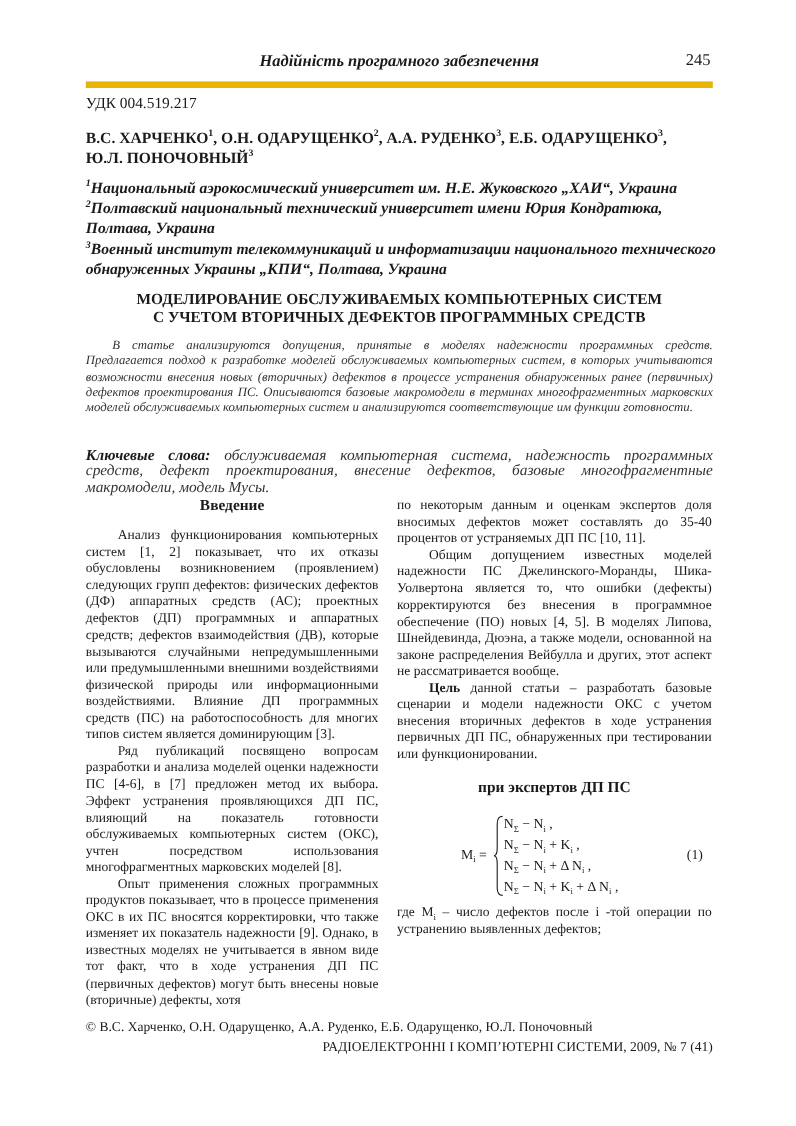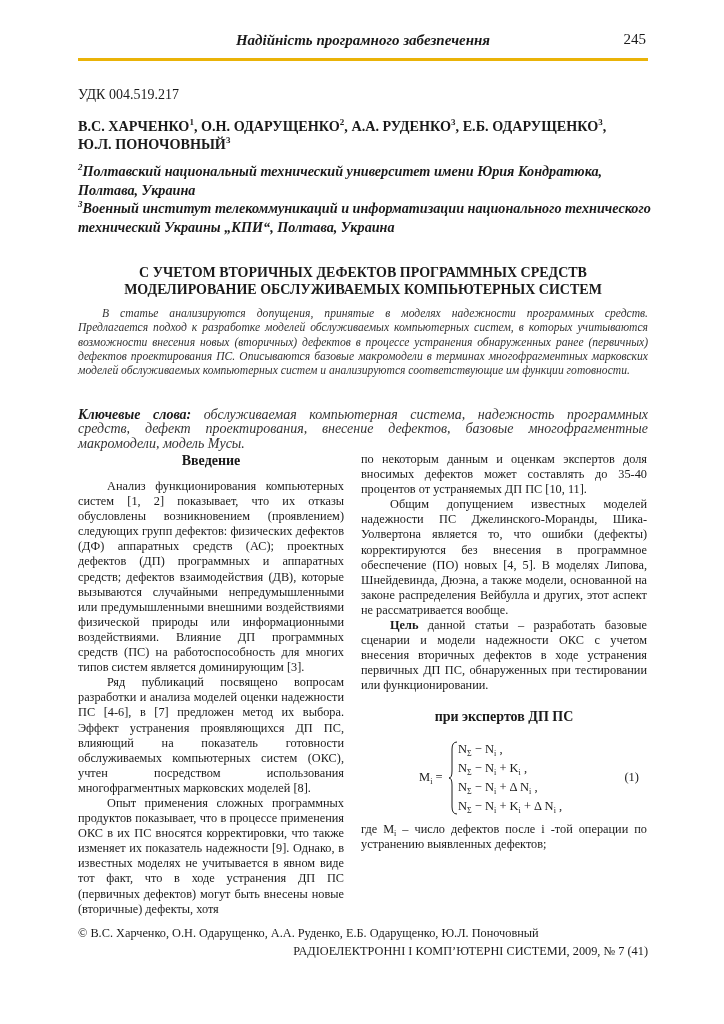--- a/index.html
+++ b/index.html
@@ -1,19 +1,19 @@
 <!DOCTYPE html>
 <html><head>
 <meta charset="utf-8">
 <style>
   html, body { margin:0; padding:0; background:#ffffff; }
   body { width:724px; height:1024px; position:relative; overflow:hidden;
          font-family:"Liberation Serif", "DejaVu Serif", serif; color:#1a1a1a; }
   .abs { position:absolute; }
-  .running-head { left:78px; top:28px; width:570px; height:30px; border-bottom:3px solid #eab308; }
+  .running-head { left:78px; top:44px; width:570px; height:30px; border-bottom:6px solid #eab308; }
   .running-title { position:absolute; left:0; right:0; top:4px; text-align:center;
                    font-style:italic; font-weight:bold; font-size:15px; }
   .page-num { position:absolute; right:2px; top:3px; font-size:15px; }
   .udk { left:78px; top:87px; font-size:14px; }
   .authors { left:78px; top:117px; width:580px; font-size:14.2px; font-weight:bold; line-height:18px; }
   .authors sup, .affil sup { font-size:9px; vertical-align:6px; line-height:0; }
   .affils { left:78px; top:162px; width:580px; font-size:14.2px; font-weight:bold; font-style:italic; line-height:18.5px; }
   .affil { display:block; }
   .title { left:78px; top:264px; width:570px; text-align:center; font-size:14px; font-weight:bold; line-height:17px; }
   .abstract { left:78px; top:307px; width:570px; font-size:11.6px; font-style:italic; line-height:14.3px;
@@ -49,27 +49,28 @@
 
 <div class="abs authors">
   <span>В.С. ХАРЧЕНКО</span><sup>1</sup><span>, </span>
   <span>О.Н. ОДАРУЩЕНКО</span><sup>2</sup><span>, </span>
   <span>А.А. РУДЕНКО</span><sup>3</sup><span>, </span>
   <span>Е.Б. ОДАРУЩЕНКО</span><sup>3</sup><span>,</span><br>
   <span>Ю.Л. ПОНОЧОВНЫЙ</span><sup>3</sup>
 </div>
 
 <div class="abs affils">
+  <span class="affil"><sup>1</sup><span>Национальный аэрокосмический университет им. Н.Е. Жуковского „ХАИ“, Украина</span></span>
   <span class="affil"><sup>2</sup><span>Полтавский национальный технический университет имени Юрия Кондратюка, Полтава, Украина</span></span>
-  <span class="affil"><sup>3</sup><span>Военный институт телекоммуникаций и информатизации национального технического технический Украины „КПИ“, Полтава, Украина</span></span>
+  <span class="affil"><sup>3</sup><span>Военный институт телекоммуникаций и информатизации национального технического обнаруженных Украины „КПИ“, Полтава, Украина</span></span>
 </div>
 
 <div class="abs title">
+  <div>МОДЕЛИРОВАНИЕ ОБСЛУЖИВАЕМЫХ КОМПЬЮТЕРНЫХ СИСТЕМ</div>
   <div>С УЧЕТОМ ВТОРИЧНЫХ ДЕФЕКТОВ ПРОГРАММНЫХ СРЕДСТВ</div>
-  <div>МОДЕЛИРОВАНИЕ ОБСЛУЖИВАЕМЫХ КОМПЬЮТЕРНЫХ СИСТЕМ</div>
 </div>
 
 <div class="abs abstract">В статье анализируются допущения, принятые в моделях надежности программных средств. Предлагается подход к разработке моделей обслуживаемых компьютерных систем, в которых учитываются возможности внесения новых (вторичных) дефектов в процессе устранения обнаруженных ранее (первичных) дефектов проектирования ПС. Описываются базовые макромодели в терминах многофрагментных марковских моделей обслуживаемых компьютерных систем и анализируются соответствующие им функции готовности.</div>
 
 <div class="abs keywords"><b>Ключевые слова:</b><span> обслуживаемая компьютерная система, надежность программных средств, дефект проектирования, внесение дефектов, базовые многофрагментные макромодели, модель Мусы.</span></div>
 
 <div class="abs col col-left">
   <div class="sec-head">Введение</div>
   <p>Анализ функционирования компьютерных систем [1, 2] показывает, что их отказы обусловлены возникновением (проявлением) следующих групп дефектов: физических дефектов (ДФ) аппаратных средств (АС); проектных дефектов (ДП) программных и аппаратных средств; дефектов взаимодействия (ДВ), которые вызываются случайными непредумышленными или предумышленными внешними воздействиями физической природы или информационными воздействиями. Влияние ДП программных средств (ПС) на работоспособность для многих типов систем является доминирующим [3].</p>
   <p>Ряд публикаций посвящено вопросам разработки и анализа моделей оценки надежности ПС [4-6], в [7] предложен метод их выбора. Эффект устранения проявляющихся ДП ПС, влияющий на показатель готовности обслуживаемых компьютерных систем (ОКС), учтен посредством использования многофрагментных марковских моделей [8].</p>

